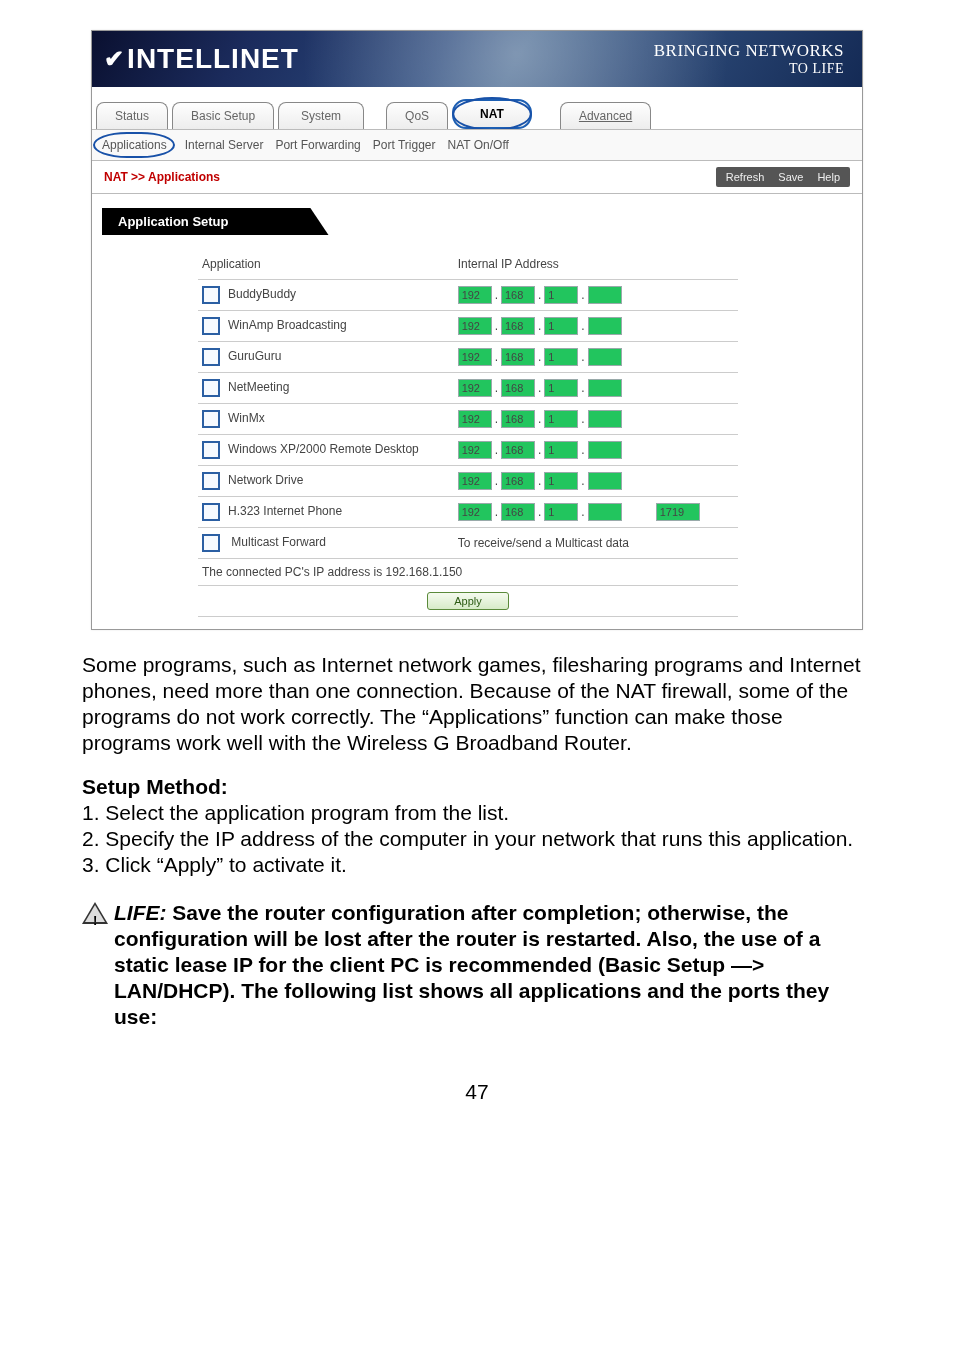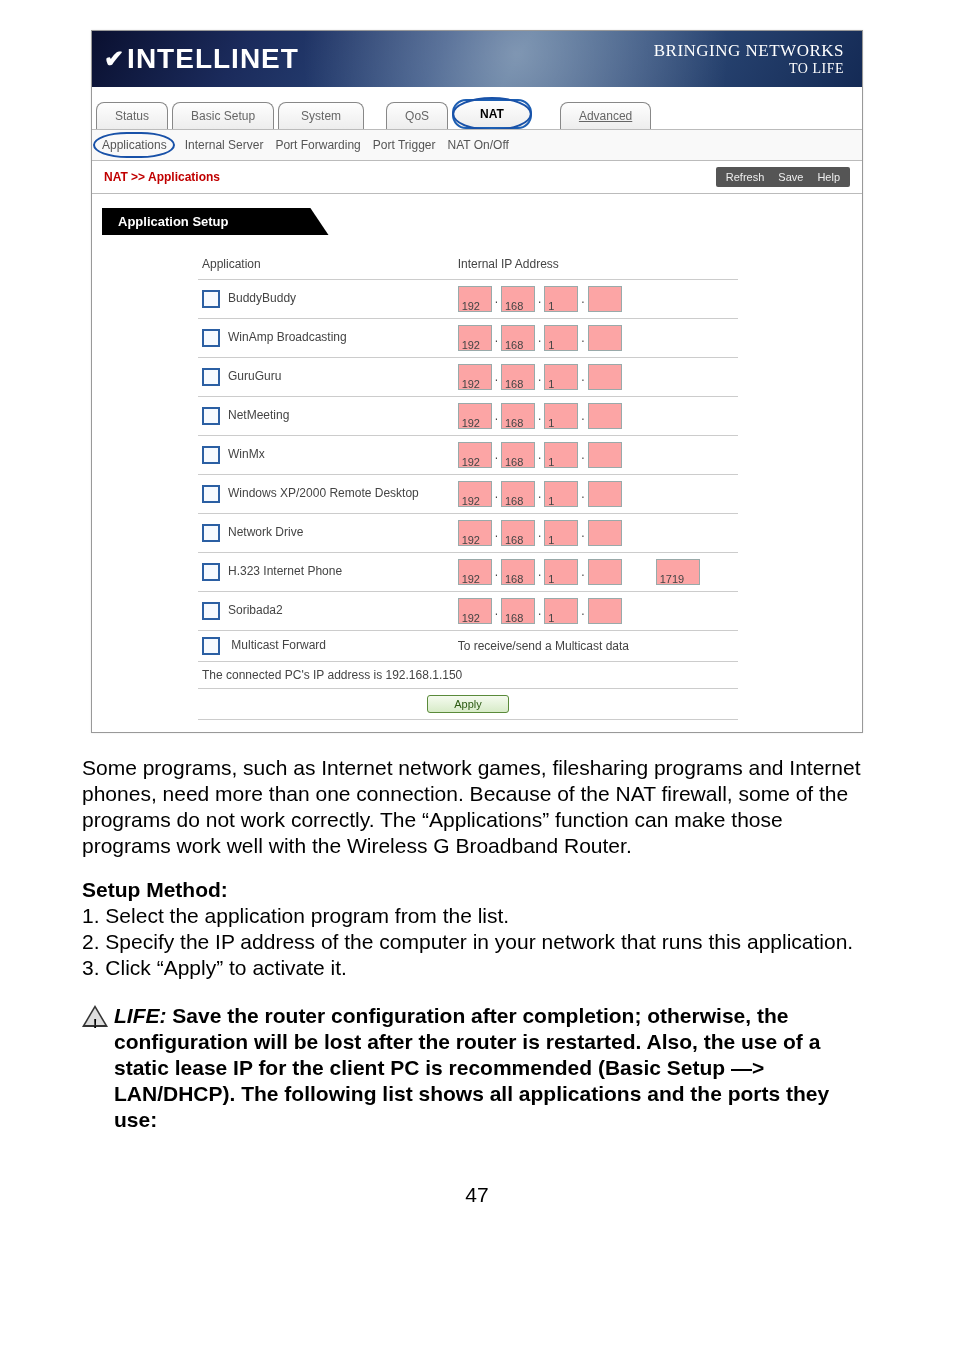--- a/index.html
+++ b/index.html
@@ -177,22 +177,22 @@
   .cbx {
     width: 14px; height:14px; display:inline-block;
     border: 2px solid #2b5fa3;
     background: #f6faff;
     vertical-align: middle;
     margin-right: 8px;
   }
   .ip-inputs { display:flex; gap:2px; align-items:center;}
   .ip-box {
     width: 34px; height:18px;
-    border:1px solid #9aa; background:#fca5a5;
-    font-size: 11px; padding: 12px 3px;
+    border:1px solid #9aa; background:#22c55e;
+    font-size: 11px; padding: 1px 3px;
     box-sizing: border-box;
     line-height: 14px;
   }
   .ip-box.wide { width: 44px; }
   .dot { padding: 0 1px; color:#444;}
   .footer-note {
     padding: 8px 4px;
     color: #555;
     font-size: 12px;
   }
@@ -412,34 +412,20 @@
                 <div class="ip-inputs">
                   <div class="ip-box">192</div>
                   <span class="dot">.</span>
                   <div class="ip-box">168</div>
                   <span class="dot">.</span>
                   <div class="ip-box">1</div>
                   <span class="dot">.</span>
                   <div class="ip-box"></div>
                   <span style="width: 30px; display: inline-block;"></span>
                   <div class="ip-box wide">1719</div>
-                </div>
-              </td>
-            </tr>
-            <tr>
-              <td><span class="cbx"></span><span>Soribada2</span></td>
-              <td>
-                <div class="ip-inputs">
-                  <div class="ip-box">192</div>
-                  <span class="dot">.</span>
-                  <div class="ip-box">168</div>
-                  <span class="dot">.</span>
-                  <div class="ip-box">1</div>
-                  <span class="dot">.</span>
-                  <div class="ip-box"></div>
                 </div>
               </td>
             </tr>
           </tbody>
         <tbody>
             <tr>
           <td>
             <span class="cbx"></span>
             <span>Multicast Forward</span>
           </td>

